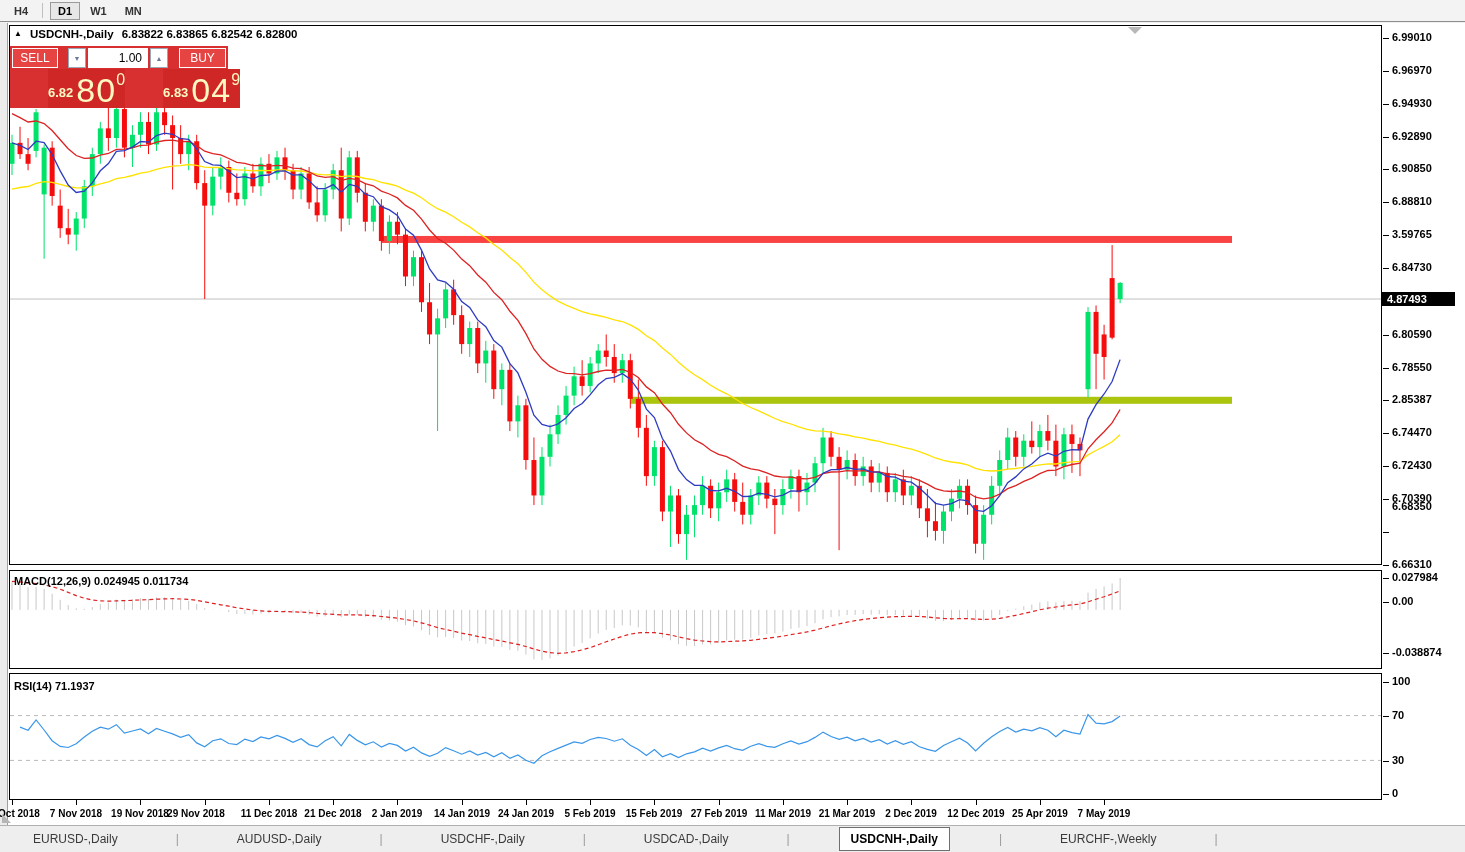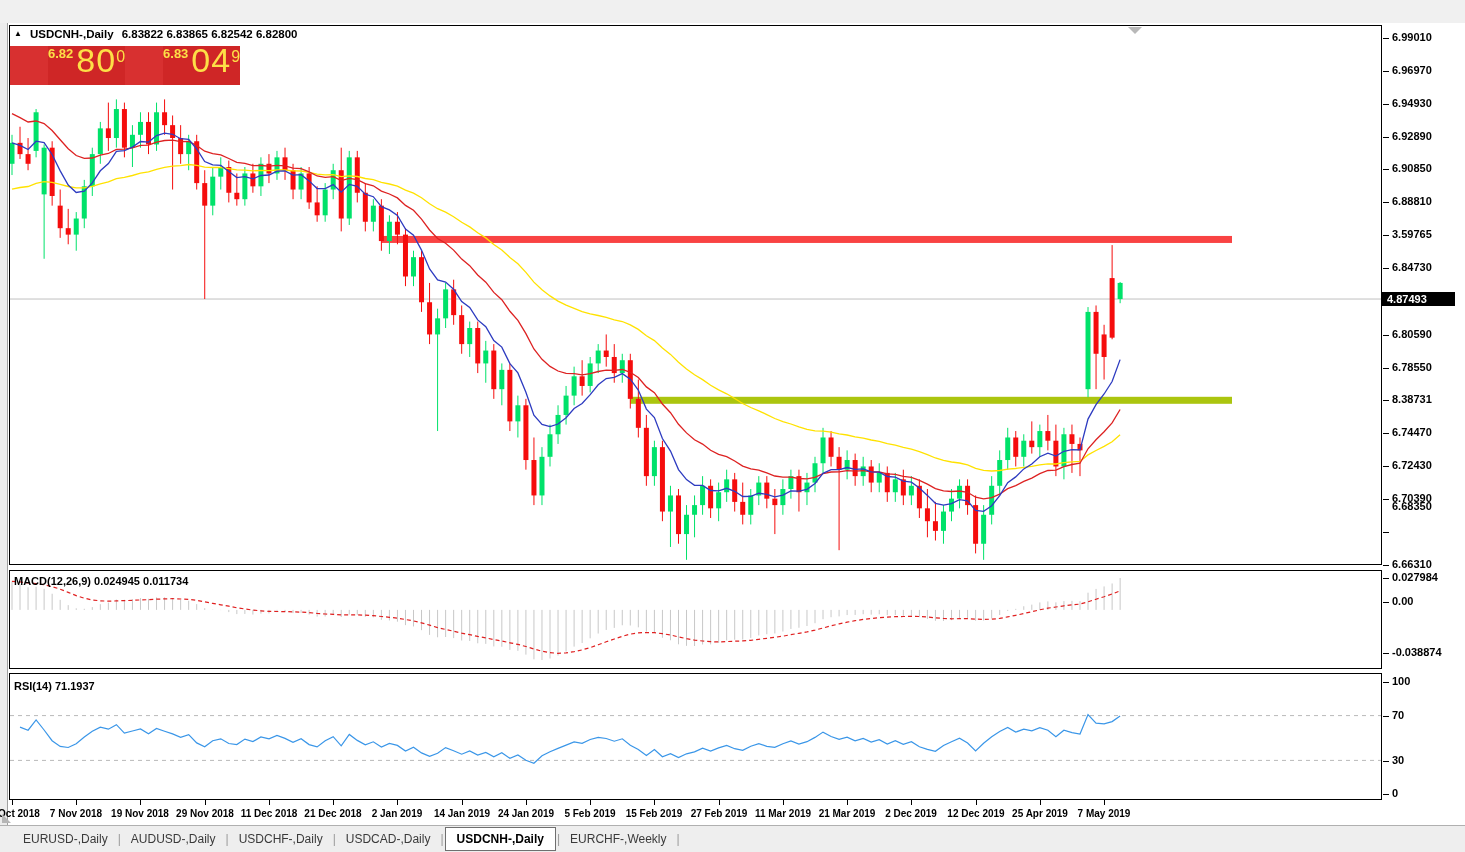--- a/index.html
+++ b/index.html
@@ -34,51 +34,60 @@
   .tp-btn{font:400 12px/1 "Liberation Sans",sans-serif;color:#fff;background:#e64343;
           border:1px solid #fff;cursor:pointer;padding:0;}
   .tp-btn.sell{width:46px;}
   .tp-btn.buy{flex:1;margin-left:9px;}
   .tp-spin{width:18px;background:#fff;border:1px solid #9aa7b8;color:#6b7a99;font-size:7px;
            display:flex;align-items:center;justify-content:center;cursor:pointer;box-sizing:border-box;}
   .tp-spin:first-of-type{margin-left:8px;}
   .tp-vol{width:60px;font:400 12px "Liberation Sans",sans-serif;color:#000;text-align:right;
           padding:0 5px 0 0;border:1px solid #fff;box-sizing:border-box;}
   .tp-row2{display:flex;height:39px;}
-  .tp-price{flex:1;display:flex;align-items:flex-start;justify-content:center;background:#cf2626;
-            color:#fde047;padding-bottom:2px;cursor:pointer;margin-left:38px;}
+  .tp-price{flex:1;display:flex;align-items:flex-end;justify-content:center;background:#cf2626;
+            color:#fef9c3;padding-bottom:2px;cursor:pointer;margin-left:38px;}
   .tp-gap{width:3px;background:#fff;}
   .tp-small{font:700 13px "Liberation Sans",sans-serif;margin:0 3px 6px 0;}
   .tp-big{font:400 34px/0.88 "Liberation Sans",sans-serif;letter-spacing:1px;}
   .tp-sup{font:400 16px "Liberation Sans",sans-serif;align-self:flex-start;margin-top:2px;}
   
   .scale-label{position:absolute;left:1392px;height:14px;line-height:14px;
                font:700 11px "Liberation Sans",sans-serif;color:#000;white-space:nowrap;}
   .tick-dash{position:absolute;left:1383px;width:6px;height:1px;background:#000;}
   #price-badge{position:absolute;left:1382px;width:68px;height:14px;background:#000;color:#fff;
                font:700 11px/14px "Liberation Sans",sans-serif;padding-left:5px;}
   .date-tick{position:absolute;width:1px;height:5px;background:#000;top:800px;}
   .date-label{position:absolute;top:808px;width:80px;margin-left:-40px;text-align:center;
               font:700 10px "Liberation Sans",sans-serif;color:#000;white-space:nowrap;}
   
   #tab-bar{position:absolute;left:0;top:825px;width:1465px;height:27px;background:#eeeeee;
-           border-top:1px solid #b0b0b0;display:flex;align-items:center;padding-left:14px;box-sizing:border-box;
-           font:400 12px "Liberation Sans",sans-serif;}
+           border-top:1px solid #b0b0b0;display:flex;align-items:center;padding-left:24px;box-sizing:border-box;
+           font:400 12px "Liberation Sans",sans-serif;gap:48px;}
   .tab{padding:4px 9px;color:#3a3a3a;cursor:pointer;white-space:nowrap;}
   .tab.active{background:#fff;border:1px solid #6f6f6f;font-weight:700;color:#000;padding:4px 11px;}
   .tab-sep{color:#9a9a9a;margin:0 1px;}
   #scroll-marker{position:absolute;left:1128px;top:27px;width:0;height:0;
                  border-left:7px solid transparent;border-right:7px solid transparent;border-top:7px solid #b8b8b8;}
   #resize-grip{position:absolute;left:2px;top:814px;width:0;height:0;
                border-left:9px solid #b5b5b5;border-top:9px solid transparent;}
 </style>
 </head>
 <body>
 
 <div id="root">
+  <div id="toolbar">
+    <span id="tf-buttons" style="display:flex;align-items:center;">
+        <button class="tf-btn">H4</button>
+        <span class="tf-divider"></span>
+        <button class="tf-btn active">D1</button>
+        <button class="tf-btn">W1</button>
+        <button class="tf-btn">MN</button>
+      </span>
+  </div>
 
   <div id="left-edge"></div>
   <div id="workspace-bg"></div>
 
   <svg id="main-svg" width="1371" height="538" viewBox="0 0 1371 538">
       <line x1="0" y1="273.0250447227183" x2="1371" y2="273.0250447227183" stroke="#c0c0c0" stroke-width="1"></line>
       <rect x="371.38" y="209.95438282647515" width="850.62" height="7" fill="#f94343"></rect>
       <rect x="620.31" y="370.7951699463319" width="601.69" height="7" fill="#abc50f"></rect>
       <line x1="2" y1="108.80322003577828" x2="2" y2="149.05366726296884" stroke="#00e26a" stroke-width="1"></line>
       <rect x="-0.5" y="116.85330948121637" width="5" height="20.93023255813938" fill="#00e26a"></rect>
@@ -510,20 +519,31 @@
       <polyline points="10.0,53.1 18.1,56.2 26.1,45.9 34.1,56.0 42.1,66.7 50.2,72.4 58.2,73.5 66.2,69.7 74.3,63.0 82.3,57.2 90.3,53.1 98.4,55.2 106.4,50.7 114.4,59.1 122.4,57.0 130.5,54.9 138.5,59.7 146.5,54.4 154.6,57.2 162.6,59.9 170.6,63.3 178.7,60.7 186.7,68.9 194.7,72.7 202.7,66.7 210.8,64.8 218.8,69.5 226.8,70.6 234.9,65.1 242.9,67.6 250.9,62.9 259.0,64.9 267.0,61.5 275.0,64.4 283.0,68.4 291.1,64.7 299.1,70.6 307.1,72.9 315.2,66.8 323.2,62.7 331.2,71.8 339.3,60.4 347.3,66.4 355.3,70.8 363.3,67.8 371.4,73.0 379.4,69.4 387.4,71.4 395.5,77.1 403.5,73.3 411.5,78.9 419.6,82.4 427.6,79.2 435.6,73.6 443.6,76.8 451.7,80.2 459.7,77.0 467.7,81.1 475.8,78.4 483.8,82.8 491.8,78.8 499.9,84.3 507.9,81.0 515.9,86.3 523.9,89.2 532.0,81.7 540.0,77.7 548.0,74.4 556.1,71.1 564.1,67.9 572.1,69.3 580.2,65.5 588.2,63.4 596.2,64.5 604.3,67.2 612.3,64.8 620.3,71.3 628.3,75.5 636.4,81.5 644.4,75.6 652.4,82.7 660.5,79.6 668.5,83.5 676.5,79.8 684.5,77.9 692.6,74.2 700.6,77.1 708.6,73.9 716.7,71.4 724.7,74.7 732.7,76.4 740.8,72.3 748.8,69.7 756.8,72.3 764.8,73.4 772.9,69.7 780.9,66.9 788.9,70.0 797.0,67.7 805.0,63.4 813.0,58.1 821.1,62.5 829.1,65.3 837.1,63.1 845.1,66.8 853.2,64.4 861.2,68.1 869.2,65.6 877.3,70.0 885.3,66.6 893.3,70.3 901.4,67.7 909.4,72.7 917.4,75.4 925.4,77.3 933.5,71.4 941.5,67.7 949.5,64.2 957.6,69.0 965.6,77.0 973.6,69.3 981.7,62.7 989.7,57.5 997.7,53.5 1005.7,58.1 1013.8,55.2 1021.8,56.8 1029.8,53.7 1037.9,56.3 1045.9,62.7 1053.9,56.2 1062.0,58.6 1070.0,60.1 1078.0,40.6 1086.0,49.2 1094.1,49.9 1102.1,47.6 1110.1,41.9" fill="none" stroke="#3a96e8" stroke-width="1.2"></polyline>
     </svg>
 
   <div id="chart-header">
     <span class="collapse">▲</span>
     <span>USDCNH-,Daily</span>
     <span>6.83822 6.83865 6.82542 6.82800</span>
   </div>
 
   <div id="trade-panel">
+    <div class="tp-row1">
+      <button class="tp-btn sell">SELL</button>
+      <span class="tp-spin">
+          <span>▼</span>
+        </span>
+      <input class="tp-vol" value="1.00" style="">
+      <span class="tp-spin">
+          <span>▲</span>
+        </span>
+      <button class="tp-btn buy">BUY</button>
+    </div>
     <div class="tp-row2">
       <div class="tp-price">
         <span class="tp-small">6.82</span>
         <span class="tp-big">80</span>
         <span class="tp-sup">0</span>
       </div>
       <div class="tp-gap"></div>
       <div class="tp-price">
         <span class="tp-small">6.83</span>
         <span class="tp-big">04</span>
@@ -550,21 +570,21 @@
       <div class="scale-label" style="top:195.3px">6.88810</div>
       <div class="tick-dash" style="top:235.1px"></div>
       <div class="scale-label" style="top:228.1px">3.59765</div>
       <div class="tick-dash" style="top:268.0px"></div>
       <div class="scale-label" style="top:261.0px">6.84730</div>
       <div class="tick-dash" style="top:334.6px"></div>
       <div class="scale-label" style="top:327.6px">6.80590</div>
       <div class="tick-dash" style="top:367.5px"></div>
       <div class="scale-label" style="top:360.5px">6.78550</div>
       <div class="tick-dash" style="top:400.3px"></div>
-      <div class="scale-label" style="top:393.3px">8.38731</div>
+      <div class="scale-label" style="top:393.3px">2.85387</div>
       <div class="tick-dash" style="top:433.1px"></div>
       <div class="scale-label" style="top:426.1px">6.74470</div>
       <div class="tick-dash" style="top:466.0px"></div>
       <div class="scale-label" style="top:459.0px">6.72430</div>
       <div class="tick-dash" style="top:498.8px"></div>
       <div class="scale-label" style="top:491.8px">6.70390</div>
       <div class="tick-dash" style="top:531.7px"></div>
       <div class="scale-label" style="top:500px">6.68350</div>
       <div class="tick-dash" style="top:564.5px"></div>
       <div class="scale-label" style="top:557.5px">6.66310</div>
@@ -583,21 +603,21 @@
       <div class="scale-label" style="top:754px">30</div>
       <div class="tick-dash" style="top:794px"></div>
       <div class="scale-label" style="top:787px">0</div>
       <div class="date-tick" style="left:12px"></div>
       <div class="date-label" style="left:12px">26 Oct 2018</div>
       <div class="date-tick" style="left:76px"></div>
       <div class="date-label" style="left:76px">7 Nov 2018</div>
       <div class="date-tick" style="left:140px"></div>
       <div class="date-label" style="left:140px">19 Nov 2018</div>
       <div class="date-tick" style="left:205px"></div>
-      <div class="date-label" style="left:205px">29 Nov 2018</div>
+      <div class="date-label" style="left:196px">29 Nov 2018</div>
       <div class="date-tick" style="left:269px"></div>
       <div class="date-label" style="left:269px">11 Dec 2018</div>
       <div class="date-tick" style="left:333px"></div>
       <div class="date-label" style="left:333px">21 Dec 2018</div>
       <div class="date-tick" style="left:397px"></div>
       <div class="date-label" style="left:397px">2 Jan 2019</div>
       <div class="date-tick" style="left:462px"></div>
       <div class="date-label" style="left:462px">14 Jan 2019</div>
       <div class="date-tick" style="left:526px"></div>
       <div class="date-label" style="left:526px">24 Jan 2019</div>

